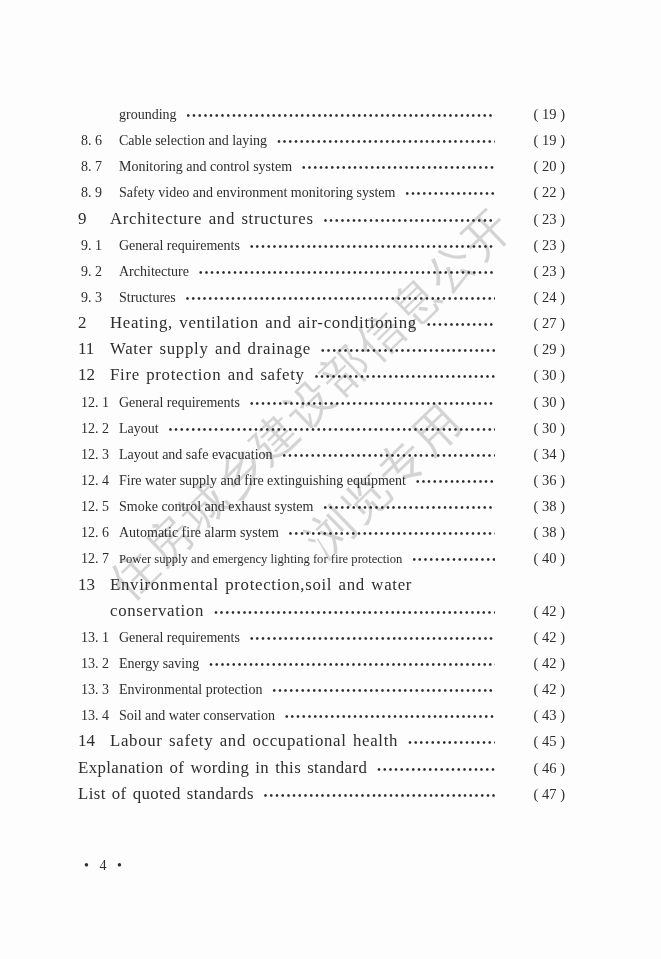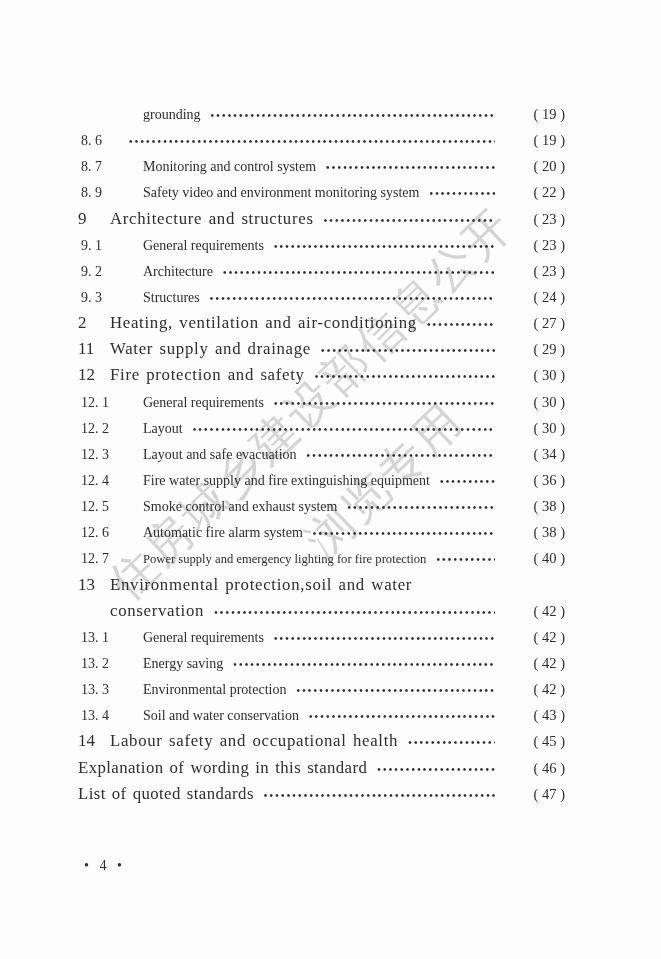--- a/index.html
+++ b/index.html
@@ -42,21 +42,21 @@
     display:flex;
     align-items:baseline;
     height:26.15px;
     line-height:26.15px;
     white-space:nowrap;
   }
   .num{flex:none;}
   .title{flex:none;}
   
   .sub .num{margin-left:3px;width:38px;font-size:14px;}
-  .sub .title{font-size:14px;margin-left:24px;}
+  .sub .title{font-size:14px;}
   .sub.small .title{font-size:12.6px;}
   
   .h1 .num{width:32px;font-size:17px;}
   .h1 .title{font-size:16.8px;letter-spacing:0.7px;word-spacing:1.5px;text-align:right;}
   .h0 .title{font-size:16.8px;letter-spacing:0.4px;word-spacing:1.5px;}
   
   .dots{
     flex:1 1 auto;
     overflow:hidden;
     white-space:nowrap;
@@ -102,20 +102,21 @@
 
   <div class="toc" id="toc">
       <div class="row sub">
       <span class="num"></span>
       <span class="title">grounding</span>
       <span class="dots"></span>
       <span class="pgno">19</span>
     </div>
       <div class="row sub">
       <span class="num">8. 6</span>
+      <span class="title">Cable selection and laying</span>
       <span class="dots"></span>
       <span class="pgno">19</span>
     </div>
       <div class="row sub">
       <span class="num">8. 7</span>
       <span class="title">Monitoring and control system</span>
       <span class="dots"></span>
       <span class="pgno">20</span>
     </div>
       <div class="row sub">

